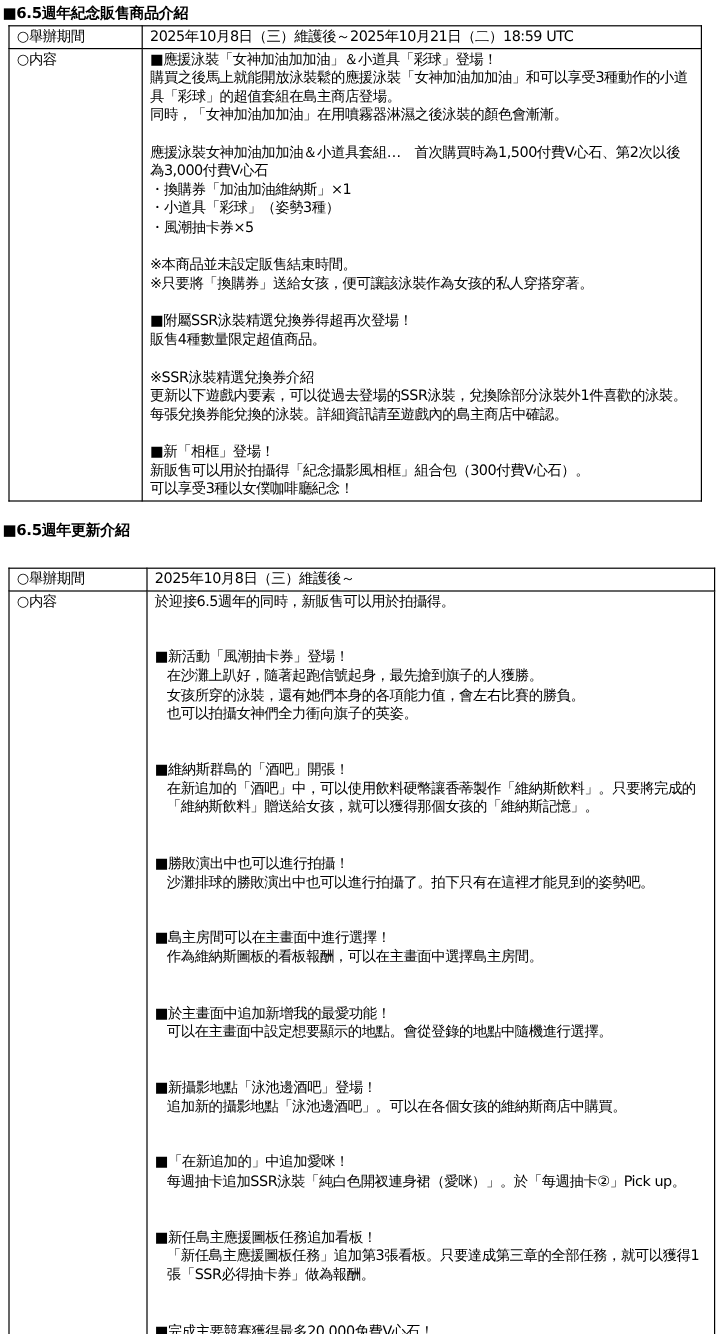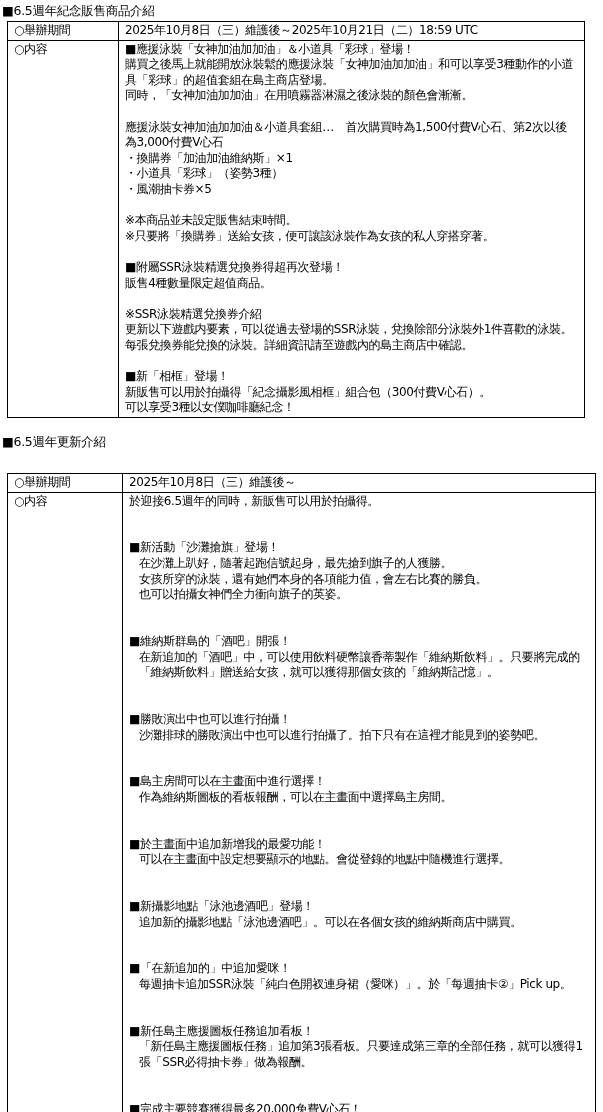--- a/index.html
+++ b/index.html
@@ -4,20 +4,21 @@
 <style>
   html, body { margin:0; padding:0; background:#ffffff; }
   body {
     width:603px; height:1112px; overflow:hidden; position:relative;
     font-family: "DejaVu Sans", "Liberation Sans", sans-serif;
     font-size:12px; color:#000; line-height:15.6px;
   }
   .section-title {
     position:absolute; left:2px; font-size:12.5px; white-space:nowrap;
     letter-spacing:-0.3px;
+    font-weight:bold;
   }
   table.info {
     position:absolute; border-collapse:collapse; table-layout:fixed;
   }
   table.info td {
     border:1.5px solid #000; vertical-align:top; padding:1px 6px 1px 6px;
     font-size:12px; line-height:15.6px; letter-spacing:-0.4px;
   }
   td.label { padding-left:8px; }
   .para { margin:0; white-space:pre-wrap; }
@@ -85,21 +86,21 @@
     <td class="label">○舉辦期間</td>
     <td>2025年10月8日（三）維護後～</td>
   </tr>
   <tr>
     <td class="label">○内容</td>
     <td>
       <div class="para">於迎接6.5週年的同時，新販售可以用於拍攝得。</div>
       <div class="blank"></div>
       <div class="blank"></div>
 
-      <div class="para">■新活動「沙灘搶旗」登場！</div>
+      <div class="para">■新活動「風潮抽卡券」登場！</div>
       <div class="para indent">在沙灘上趴好，隨著起跑信號起身，最先搶到旗子的人獲勝。</div>
       <div class="para indent">女孩所穿的泳裝，還有她們本身的各項能力值，會左右比賽的勝負。</div>
       <div class="para indent">也可以拍攝女神們全力衝向旗子的英姿。</div>
       <div class="blank"></div>
       <div class="blank"></div>
 
       <div class="para">■維納斯群島的「酒吧」開張！</div>
       <div class="para indent">在新追加的「酒吧」中，可以使用飲料硬幣讓香蒂製作「維納斯飲料」。只要將完成的「維納斯飲料」贈送給女孩，就可以獲得那個女孩的「維納斯記憶」。</div>
       <div class="blank"></div>
       <div class="blank"></div>

